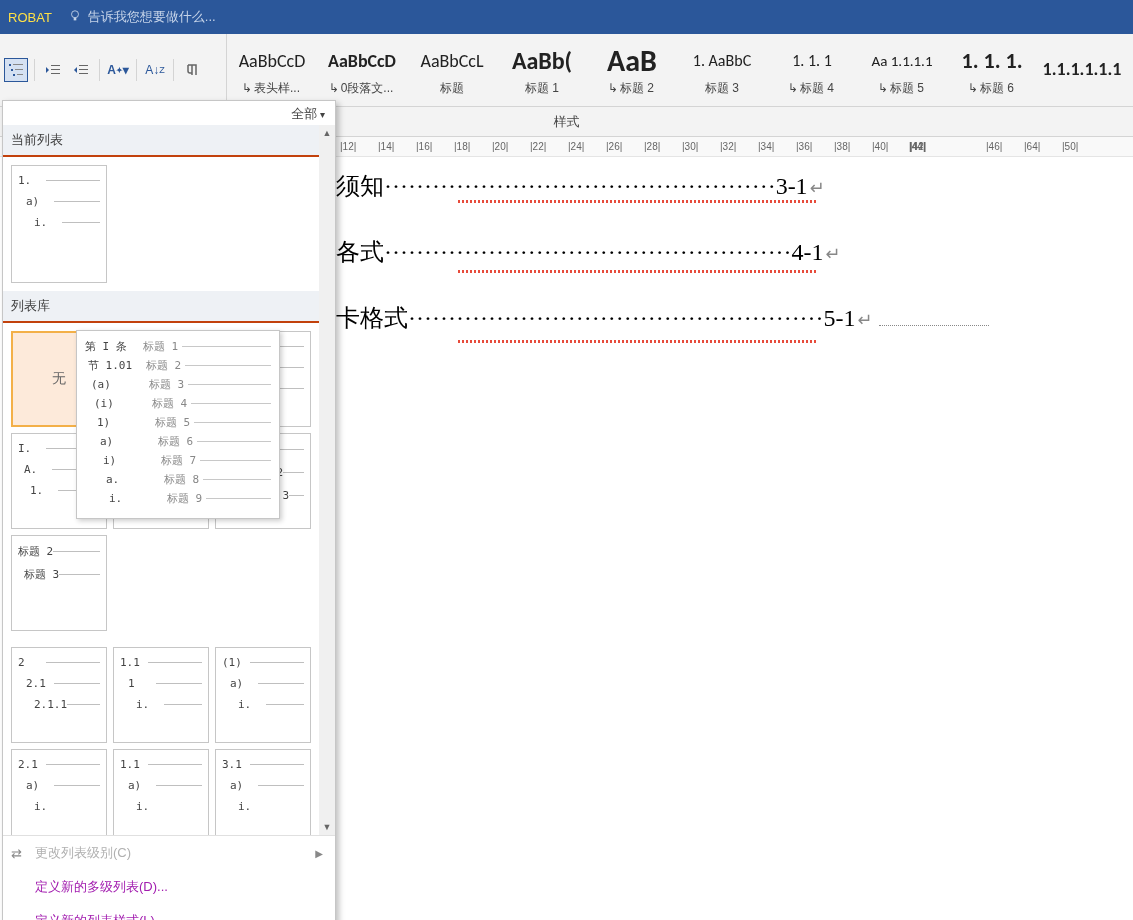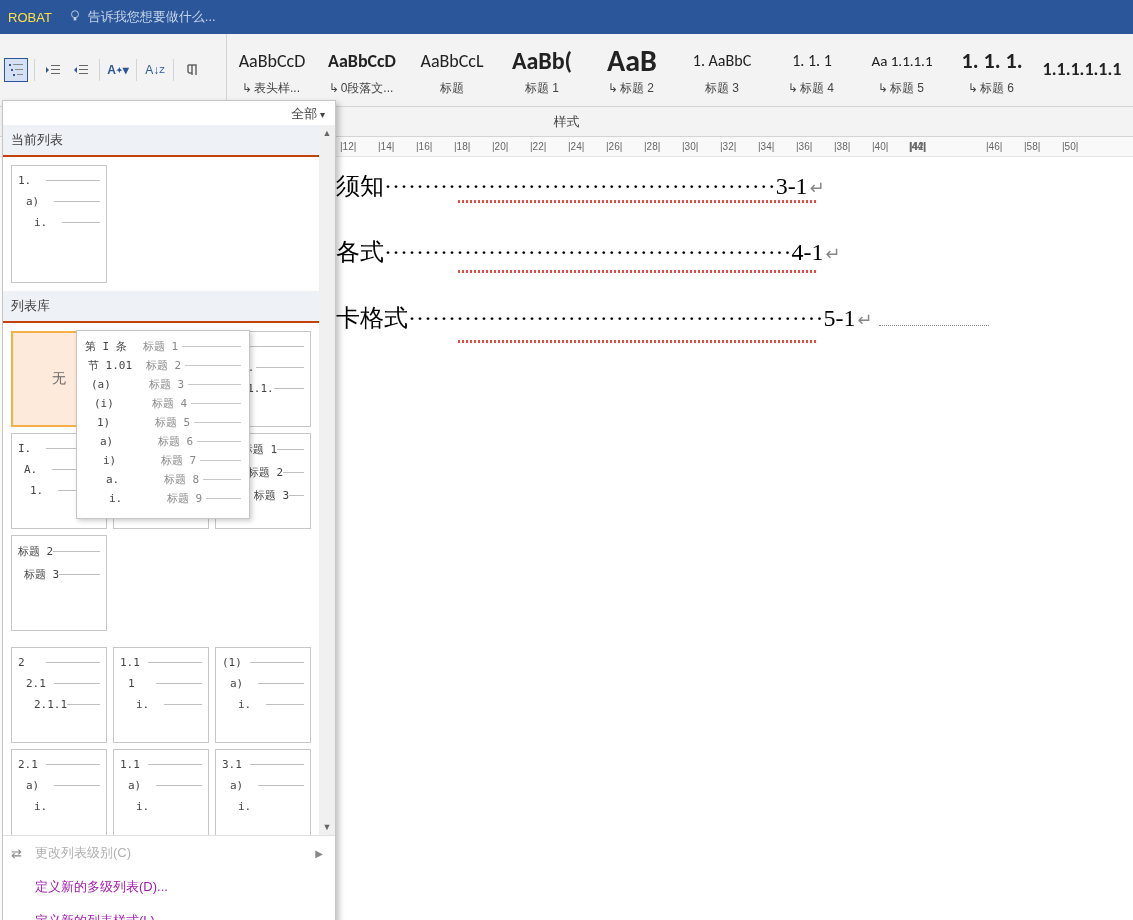--- a/index.html
+++ b/index.html
@@ -43,21 +43,21 @@
 .dd-filter::after { content: " ▾"; font-size: 10px; }
 .dd-grid { display: flex; flex-wrap: wrap; gap: 6px; padding: 8px; }
 .thumb { width: 96px; height: 96px; border: 1px solid #c6c6c6; background: #fff; padding: 8px 6px; cursor: pointer; position: relative; }
 .thumb.selected { border: 2px solid #f3b048; background: #fdeada; }
 .thumb.wide { width: 96px; height: 118px; }
 .thumb .tline { display: flex; align-items: center; font-size: 11px; color: #666; margin-bottom: 8px; font-family: Consolas, monospace; }
 .thumb .tline .num { color: #444; min-width: 28px; }
 .thumb .tline .bar { flex: 1; height: 1px; background: #bfbfbf; }
 .thumb.none { display: flex; align-items: center; justify-content: center; font-size: 14px; color: #666; }
 
-.tooltip-panel { position: absolute; left: 76px; top: 330px; width: 174px; background: #fff; border: 1px solid #c6c6c6; box-shadow: 2px 2px 5px rgba(0,0,0,0.2); z-index: 200; padding: 8px; }
+.tooltip-panel { position: absolute; left: 76px; top: 330px; width: 204px; background: #fff; border: 1px solid #c6c6c6; box-shadow: 2px 2px 5px rgba(0,0,0,0.2); z-index: 200; padding: 8px; }
 .tooltip-panel .trow { display: flex; align-items: center; font-size: 11px; color: #888; margin-bottom: 4px; font-family: Consolas, monospace; }
 .tooltip-panel .trow .lead { color: #444; min-width: 54px; }
 .tooltip-panel .trow .tbar { flex: 1; height: 1px; background: #c8c8c8; margin-left: 4px; }
 
 .dd-menu { border-top: 1px solid #e0e0e0; }
 .dd-menu-item { padding: 8px 12px 8px 32px; font-size: 13px; color: #a21caf; cursor: pointer; position: relative; display:flex; justify-content:space-between; align-items:center;}
 .dd-menu-item.disabled { color: #b0b0b0; cursor: default; }
 .dd-menu-item .mi-icon { position: absolute; left: 8px; top: 50%; transform: translateY(-50%); color: #888; }
 .submenu-arrow { color: #888; font-size: 10px; }
 
@@ -209,21 +209,21 @@
     <span class="ruler-mark" style="left: 644px;">|28|</span>
     <span class="ruler-mark" style="left: 682px; text-align: center;">|30|</span>
     <span class="ruler-mark" style="left: 720px;">|32|</span>
     <span class="ruler-mark" style="left: 758px;">|34|</span>
     <span class="ruler-mark" style="left: 796px;">|36|</span>
     <span class="ruler-mark" style="left: 834px;">|38|</span>
     <span class="ruler-mark" style="left: 872px;">|40|</span>
     <span class="ruler-mark" style="left: 910px;">|42|</span>
     <span class="ruler-mark" style="left: 909px; font-weight: bold;">|44|</span>
     <span class="ruler-mark" style="left: 986px;">|46|</span>
-    <span class="ruler-mark" style="left: 1024px;">|58|</span>
+    <span class="ruler-mark" style="left: 1024px;">|64|</span>
     <span class="ruler-mark" style="left: 1062px;">|50|</span>
   </div>
 
 <div class="doc-area" id="doc-area">
     <div class="doc-line">
       <span class="doc-text">须知</span>
       <span class="leader"> ·················································</span>
       <span class="page-ref">3-1</span>
       <span class="para-mark">↵</span>
     </div>

